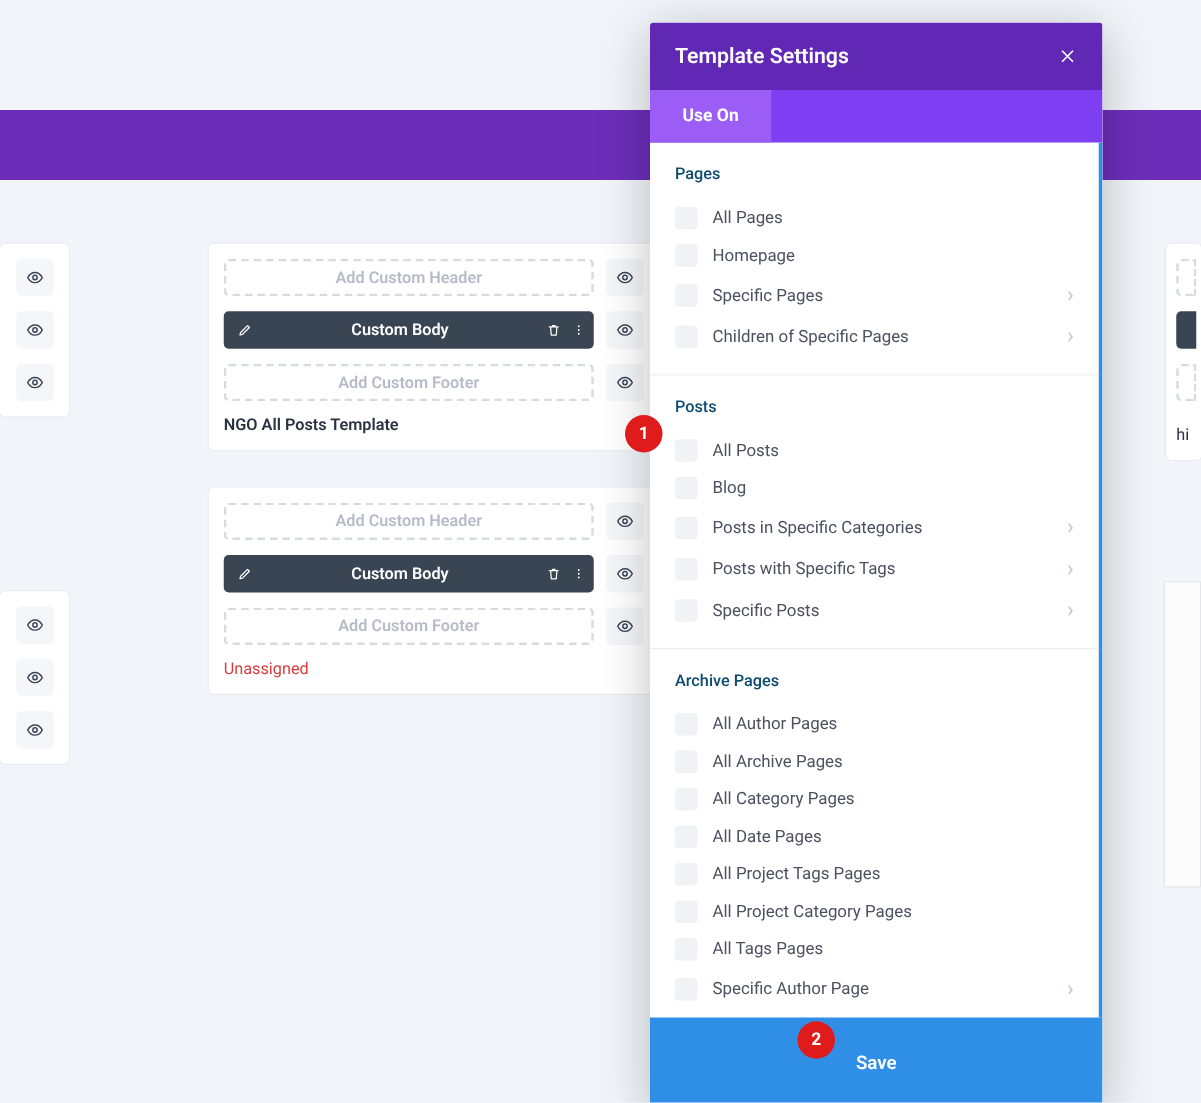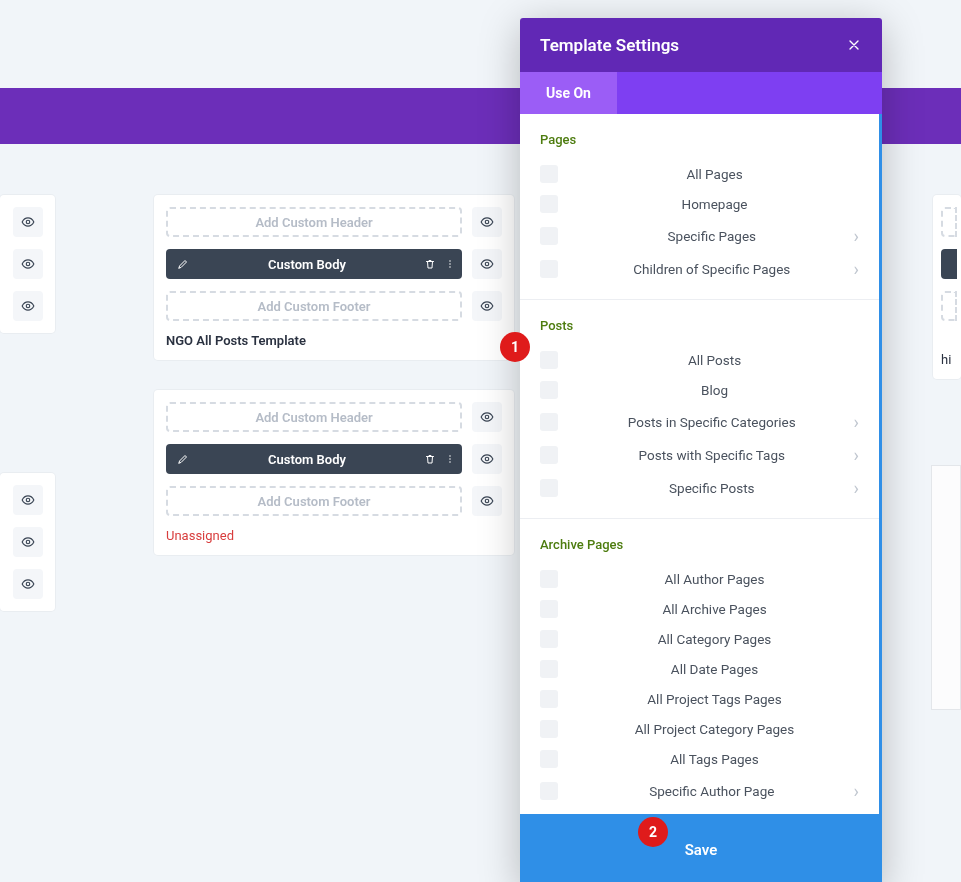--- a/index.html
+++ b/index.html
@@ -47,21 +47,21 @@
     background: #f4f6f9;
     border-radius: 4px;
     display: flex; align-items: center; justify-content: center;
     cursor: pointer;
   }
 
   
   .main-col {
     position: absolute;
     top: 195px;
-    left: 110px;
+    left: 123px;
     z-index: 1;
     padding-left: 44px;
   }
   .template-card {
     background: #fff;
     border-radius: 4px;
     box-shadow: 0 0 0 1px rgba(0,0,0,0.03);
     padding: 12px;
     width: 360px;
     margin-bottom: 30px;
@@ -105,21 +105,21 @@
   
   .right-col {
     position: absolute;
     top: 195px;
     right: 0;
     z-index: 1;
   }
   .right-card { width: 28px; padding: 12px 4px 12px 8px; }
   .right-card .body-slim { background:#3a4554; height:30px; border-radius:4px 0 0 4px; width:16px;}
   .right-card .dash-slim { border:2px dashed #d6dbe2; height:30px; border-radius:4px 0 0 4px; width:16px;}
-  .right-lbl { font-size:13px; margin-top:19px;}
+  .right-lbl { font-size:13px; margin-top:8px;}
 
   .gray-band {
     position:absolute;
     top: 465px;
     right:0;
     width:30px;
     height: 245px;
     border:1px solid #e3e6ea;
     background:#fcfcfd;
     z-index:1;
@@ -167,29 +167,28 @@
     overflow-y: auto;
     padding: 0;
   }
   .group {
     border-bottom: 1px solid #eceef2;
     padding: 18px 20px 14px 20px;
   }
   .group:last-child { border-bottom:none; }
   .group-title {
     font-size: 13px;
-    color: #4d7c0f;
+    color: #0c4a6e;
     font-weight: 500;
     margin-bottom: 12px;
   }
   .opt {
     display: flex; align-items: center;
     padding: 6px 0;
     cursor: pointer;
-    text-align: center;
   }
   .chk {
     width: 18px; height: 18px;
     background: #f0f2f5;
     border-radius: 3px;
     margin-right: 12px;
     flex-shrink:0;
   }
   .opt-label {
     flex:1;

